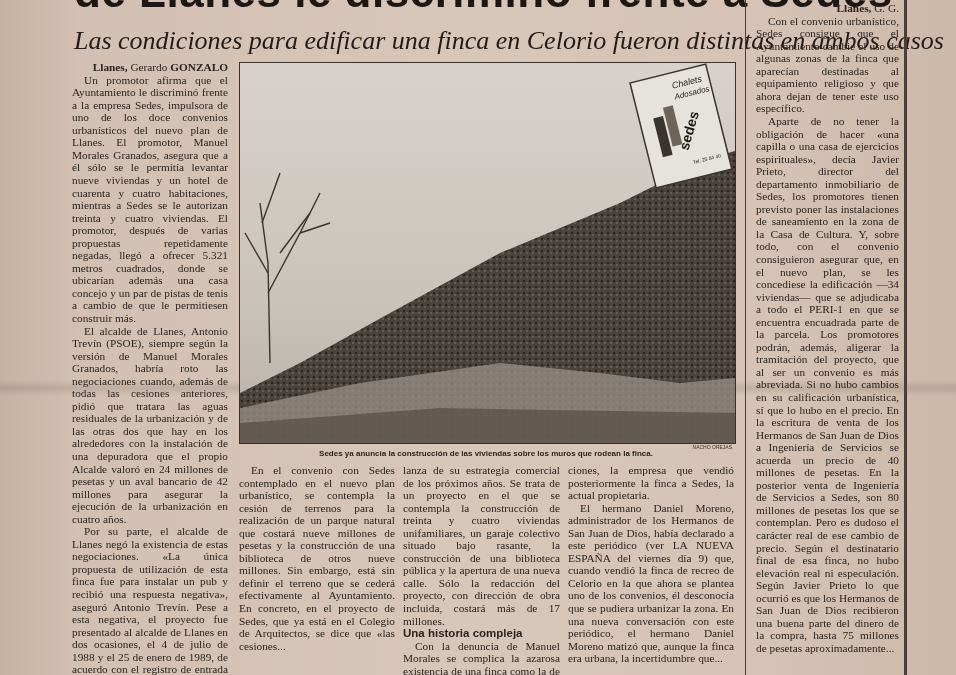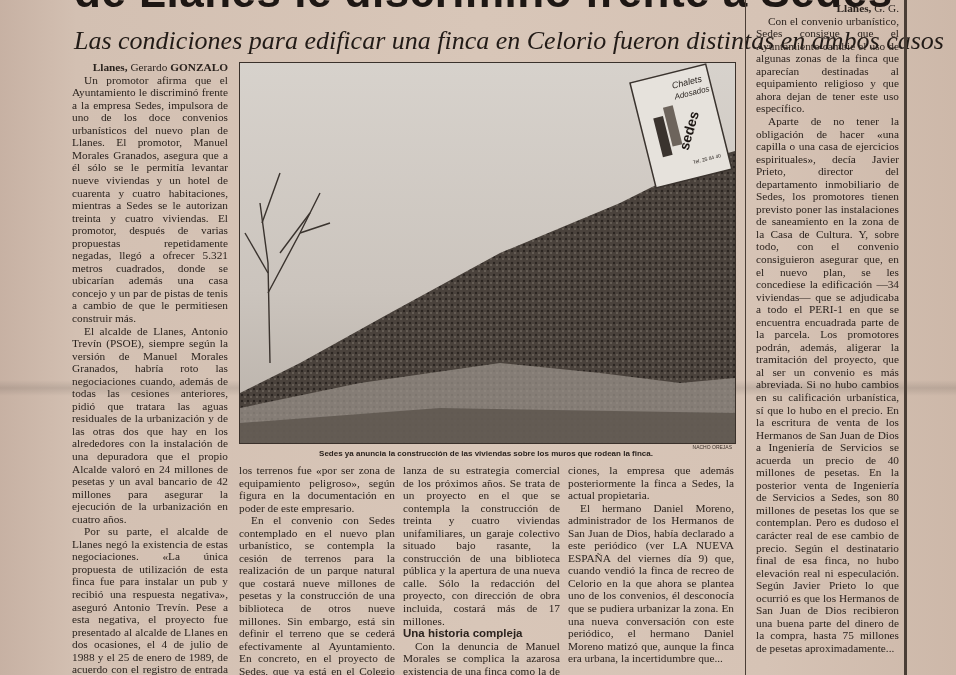--- a/index.html
+++ b/index.html
@@ -120,32 +120,31 @@
       <text x="40" y="27" font-size="8" font-style="italic" fill="#2a2420" class="sign-text">Adosados</text>
       <text x="40" y="80" font-size="14" font-weight="bold" fill="#1d1714" class="sign-text" transform="rotate(-60 40 80)">sedes</text>
       <text x="42" y="94" font-size="5" fill="#2a2420" class="sign-text">Tel. 25 84 40</text>
     </g>
   </svg>
 </div>
 <div class="credit">NACHO OREJAS</div>
 <div class="caption">Sedes ya anuncia la construcción de las viviendas sobre los muros que rodean la finca.</div>
 
 <div class="col col2">
-  <p style="text-indent:0">los terrenos fue «por ser zona de equipamiento peligroso», según figura en la documentación en poder de este empresario.</p>
   <p>En el convenio con Sedes contemplado en el nuevo plan urbanístico, se contempla la cesión de terrenos para la realización de un parque natural que costará nueve millones de pesetas y la construcción de una biblioteca de otros nueve millones. Sin embargo, está sin definir el terreno que se cederá efectivamente al Ayuntamiento. En concreto, en el proyecto de Sedes, que ya está en el Colegio de Arquitectos, se dice que «las cesiones...</p>
 </div>
 
 <div class="col col3">
   <p style="text-indent:0">lanza de su estrategia comercial de los próximos años. Se trata de un proyecto en el que se contempla la construcción de treinta y cuatro viviendas unifamiliares, un garaje colectivo situado bajo rasante, la construcción de una biblioteca pública y la apertura de una nueva calle. Sólo la redacción del proyecto, con dirección de obra incluida, costará más de 17 millones.</p>
   <p class="subtitle2">Una historia compleja</p>
   <p>Con la denuncia de Manuel Morales se complica la azarosa existencia de una finca como la de Celorio...</p>
 </div>
 
 <div class="col col4">
-  <p style="text-indent:0">ciones, la empresa que además posteriormente la finca a Sedes, la actual propietaria.</p>
+  <p style="text-indent:0">ciones, la empresa que vendió posteriormente la finca a Sedes, la actual propietaria.</p>
   <p>El hermano Daniel Moreno, administrador de los Hermanos de San Juan de Dios, había declarado a este periódico (ver LA NUEVA ESPAÑA del viernes día 9) que, cuando vendió la finca de recreo de Celorio en la que ahora se plantea uno de los convenios, él desconocía que se pudiera urbanizar la zona. En una nueva conversación con este periódico, el hermano Daniel Moreno matizó que, aunque la finca era urbana, la incertidumbre que...</p>
 </div>
 
 <div class="rule-v" style="left:745px; width:1px;"></div>
 <div class="rule-v" style="left:904px; width:3px;"></div>
 
 <div class="col col5">
   <p class="byline">
     <b>Llanes,</b>
     <span>G. G.</span>

